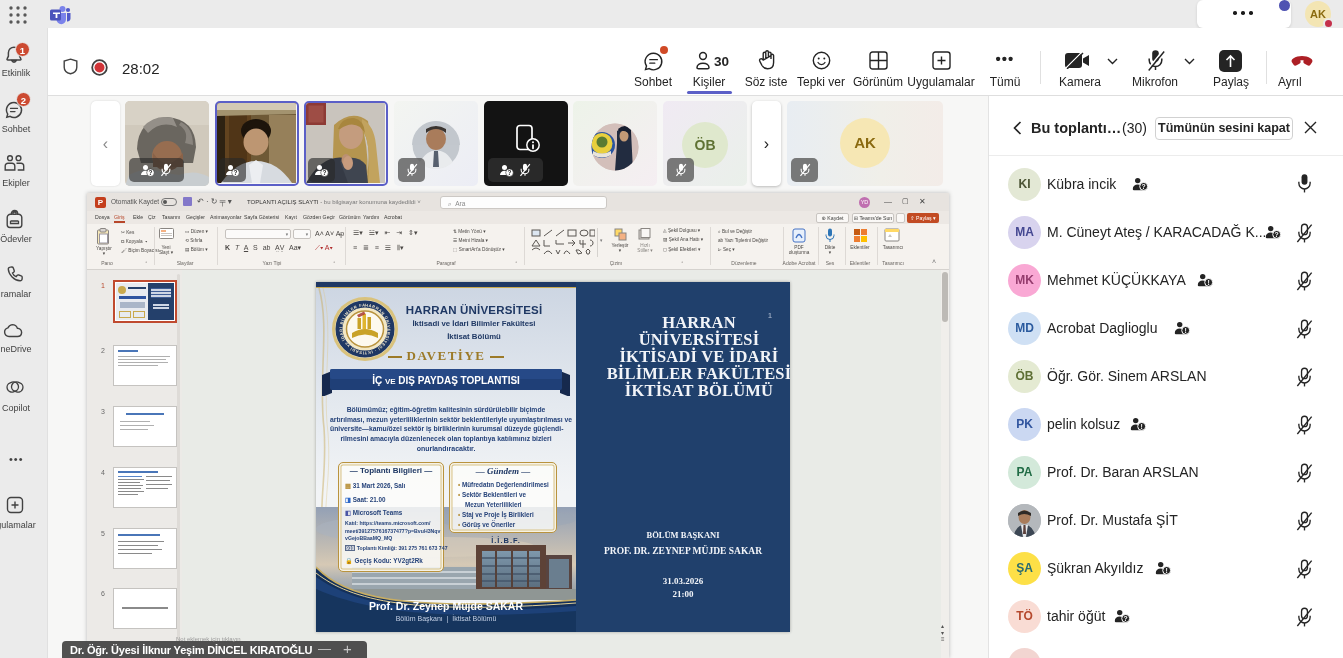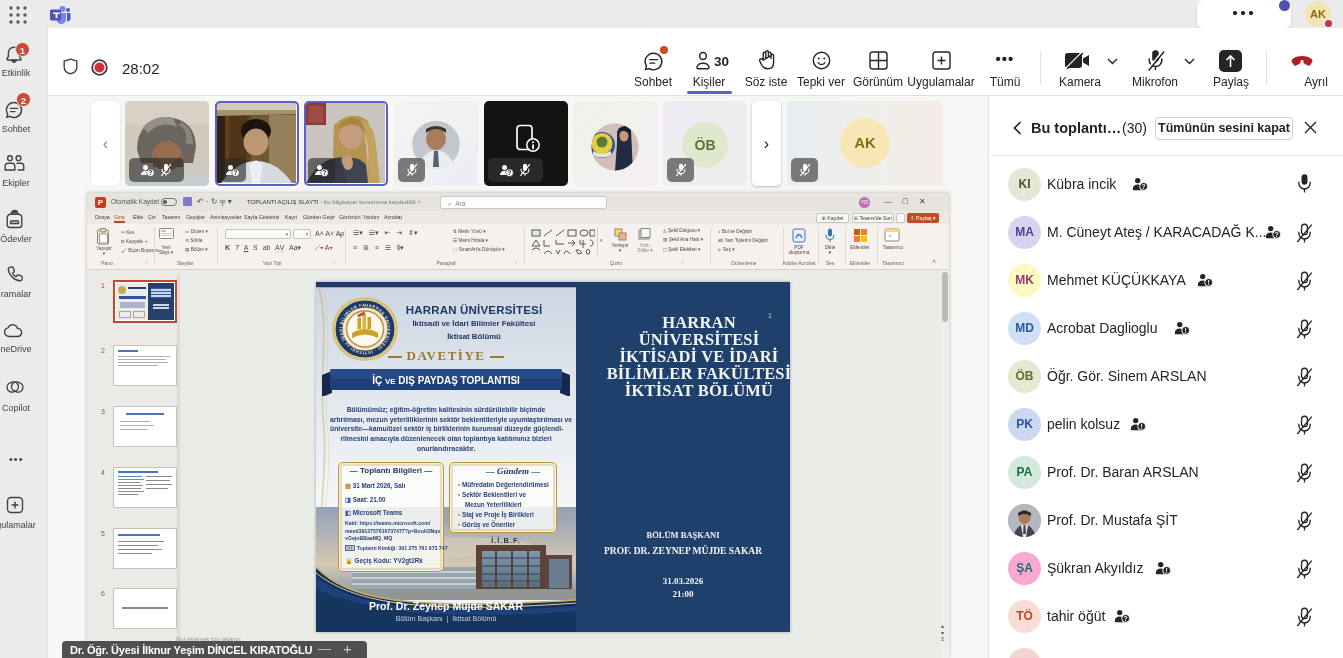--- a/index.html
+++ b/index.html
@@ -231,21 +231,21 @@
     <div class="abs" style="left:1219px;top:50px;width:23px;height:22px;background:#242424;border-radius:5px"></div>
     <svg class="abs" style="left:1225px;top:54px" width="11" height="14" viewBox="0 0 11 14">
         <path d="M5.5 13V2.5M1.5 6 5.5 2l4 4" fill="none" stroke="#fff" stroke-width="1.6"></path>
       </svg>
     <div class="abs" style="left:1201px;top:75px;width:60px;text-align:center;font-size:12px;color:#242424">Paylaş</div>
     <div class="vsep abs" style="left:1266px"></div>
 
     <svg class="abs" style="left:1291px;top:55px" width="22" height="11" viewBox="0 0 22 11">
         <path d="M2.6 9.8.9 7.3C.1 6.1.7 4.4 2.2 3.5 7.6.3 14.4.3 19.8 3.5c1.5.9 2.1 2.6 1.3 3.8l-1.7 2.5c-.6.9-1.9 1.1-3 .5l-2.8-1.5c-.9-.5-1.4-1.4-1.2-2.3l.2-1.2a13.6 13.6 0 0 0-3.2 0l.2 1.2c.2.9-.3 1.8-1.2 2.3L5.6 10.3c-1.1.6-2.4.4-3-.5z" fill="#ad1f25"></path>
       </svg>
-    <div class="abs" style="left:1278px;top:75px;width:50px;text-align:right;font-size:12px;color:#242424">Ayrıl</div>
+    <div class="abs" style="left:1278px;top:75px;width:50px;text-align:left;font-size:12px;color:#242424">Ayrıl</div>
   </div>
   <div class="abs" id="kisiler-underline" style="left:687px;top:91px"></div>
 
   <div class="abs" id="stage">
     <div id="strip">
       <div class="navbtn" style="left:43px">‹</div>
 
       <div class="tile" style="left:77px;width:84px">
         <svg width="84" height="85" viewBox="0 0 84 85">
           <rect width="84" height="85" fill="#d0c9bc"></rect>
@@ -743,21 +743,21 @@
           <div style="position:absolute;left:24px;top:184px;width:102px;text-align:center;font-size:8px;font-weight:bold;color:#1f3864">— Toplantı Bilgileri —</div>
           <div style="position:absolute;left:29px;top:197px;font-size:6.3px;font-weight:bold;color:#26437a;line-height:13.5px">
             <span style="color:#b9933e">▦</span> 31 Mart 2026, Salı<br>
             <span style="color:#2a66c8">◨</span> Saat: 21.00<br>
             <span style="color:#4a55a5">◧</span> Microsoft Teams
           </div>
           <div style="position:absolute;left:29px;top:238px;font-size:5.2px;font-weight:bold;color:#26437a;line-height:7.5px">Katıl: https:​//teams.microsoft.com/<br>meet/3912757616737477?p=BvuH3Nqv<br>vGejoBBaaMQ_MQ</div>
           <div style="position:absolute;left:29px;top:263px;font-size:5.2px;font-weight:bold;color:#26437a"><span style="background:#5a6a8a;color:#fff;font-size:5px;padding:0 1px">910</span> Toplantı Kimliği: 391 275 761 673 747</div>
           <div style="position:absolute;left:29px;top:275px;font-size:6.3px;font-weight:bold;color:#26437a"><span style="color:#26437a">🔒</span> Geçiş Kodu: YV2gt2Rk</div>
           <div style="position:absolute;left:133px;top:180px;width:108px;height:71px;border:1.2px solid #b9933e;border-radius:5px;background:rgba(252,252,250,.82);box-shadow:inset 0 0 0 1.5px rgba(252,252,250,.82), inset 0 0 0 2.5px #d8c388"></div>
-          <div style="position:absolute;left:135px;top:184px;width:124px;text-align:center;font-family:'Liberation Serif',serif;font-style:italic;font-size:9px;font-weight:bold;color:#1f3864">— Gündem —</div>
+          <div style="position:absolute;left:135px;top:184px;width:104px;text-align:center;font-family:'Liberation Serif',serif;font-style:italic;font-size:9px;font-weight:bold;color:#1f3864">— Gündem —</div>
           <div style="position:absolute;left:142px;top:198px;font-size:6.3px;font-weight:bold;color:#26437a;line-height:10px">
             <span style="color:#b9933e">•</span> Müfredatın Değerlendirilmesi<br>
             <span style="color:#b9933e">•</span> Sektör Beklentileri ve<br><span style="padding-left:7px">Mezun Yeterlilikleri</span><br>
             <span style="color:#b9933e">•</span> Staj ve Proje İş Birlikleri<br>
             <span style="color:#b9933e">•</span> Görüş ve Öneriler
           </div>
 
           <svg style="position:absolute;left:0;top:255px" width="260" height="95" viewBox="0 0 260 95">
             <path d="M0 30 C30 60 80 75 260 63 L260 95 L0 95 Z" fill="#14305a"></path>
             <path d="M0 40 C40 68 100 80 260 69 L260 95 L0 95 Z" fill="#1d4178"></path>
@@ -819,21 +819,21 @@
             <text x="11.7" y="12" font-size="6.8" font-weight="bold" fill="#fff" text-anchor="middle">?</text>
           </svg>
         <svg class="pmic" width="17" height="21" viewBox="0 0 19 23">
             <rect x="6.2" y="1.2" width="6.6" height="11.6" rx="3.3" fill="none" stroke="#242424" stroke-width="1.5"></rect>
             <path d="M3.2 9.5v1.8a6.3 6.3 0 0 0 12.6 0V9.5" fill="none" stroke="#242424" stroke-width="1.5"></path>
             <line x1="9.5" y1="17.6" x2="9.5" y2="21.5" stroke="#242424" stroke-width="1.5"></line>
             <line x1="1.5" y1="21" x2="17.5" y2="1.5" stroke="#242424" stroke-width="1.5"></line>
           </svg>
       </div>
       <div class="prow" style="top:160px">
-        <div class="pava" style="background:#fef9c3;color:#953c6e">MK</div>
+        <div class="pava" style="background:#f9a8d4;color:#953c6e">MK</div>
         <span class="pname">Mehmet KÜÇÜKKAYA</span>
         <svg class="pbadge" style="left:208px" width="16" height="14" viewBox="0 0 16 14">
             <circle cx="5.7" cy="3.6" r="2.7" fill="#242424"></circle>
             <path d="M.8 12c0-2.8 2.1-4.5 4.9-4.5 1 0 1.9.2 2.6.6a4.6 4.6 0 0 0 2 5.2 6 6 0 0 1-.6 0H2a1.2 1.2 0 0 1-1.2-1.3z" fill="#242424"></path>
             <circle cx="11.7" cy="9.4" r="4" fill="#242424" stroke="#fff" stroke-width="1"></circle>
             <text x="11.7" y="12" font-size="6.8" font-weight="bold" fill="#fff" text-anchor="middle">!</text>
           </svg>
         <svg class="pmic" width="17" height="21" viewBox="0 0 19 23">
             <rect x="6.2" y="1.2" width="6.6" height="11.6" rx="3.3" fill="none" stroke="#242424" stroke-width="1.5"></rect>
             <path d="M3.2 9.5v1.8a6.3 6.3 0 0 0 12.6 0V9.5" fill="none" stroke="#242424" stroke-width="1.5"></path>
@@ -906,21 +906,21 @@
         </div>
         <span class="pname">Prof. Dr. Mustafa ŞİT</span>
         <svg class="pmic" width="17" height="21" viewBox="0 0 19 23">
             <rect x="6.2" y="1.2" width="6.6" height="11.6" rx="3.3" fill="none" stroke="#242424" stroke-width="1.5"></rect>
             <path d="M3.2 9.5v1.8a6.3 6.3 0 0 0 12.6 0V9.5" fill="none" stroke="#242424" stroke-width="1.5"></path>
             <line x1="9.5" y1="17.6" x2="9.5" y2="21.5" stroke="#242424" stroke-width="1.5"></line>
             <line x1="1.5" y1="21" x2="17.5" y2="1.5" stroke="#242424" stroke-width="1.5"></line>
           </svg>
       </div>
       <div class="prow" style="top:448px">
-        <div class="pava" style="background:#f9a8d4;color:#276b72">ŞA</div>
+        <div class="pava" style="background:#fde047;color:#276b72">ŞA</div>
         <span class="pname">Şükran Akyıldız</span>
         <svg class="pbadge" style="left:166px" width="16" height="14" viewBox="0 0 16 14">
             <circle cx="5.7" cy="3.6" r="2.7" fill="#242424"></circle>
             <path d="M.8 12c0-2.8 2.1-4.5 4.9-4.5 1 0 1.9.2 2.6.6a4.6 4.6 0 0 0 2 5.2 6 6 0 0 1-.6 0H2a1.2 1.2 0 0 1-1.2-1.3z" fill="#242424"></path>
             <circle cx="11.7" cy="9.4" r="4" fill="#242424" stroke="#fff" stroke-width="1"></circle>
             <text x="11.7" y="12" font-size="6.8" font-weight="bold" fill="#fff" text-anchor="middle">!</text>
           </svg>
         <svg class="pmic" width="17" height="21" viewBox="0 0 19 23">
             <rect x="6.2" y="1.2" width="6.6" height="11.6" rx="3.3" fill="none" stroke="#242424" stroke-width="1.5"></rect>
             <path d="M3.2 9.5v1.8a6.3 6.3 0 0 0 12.6 0V9.5" fill="none" stroke="#242424" stroke-width="1.5"></path>

